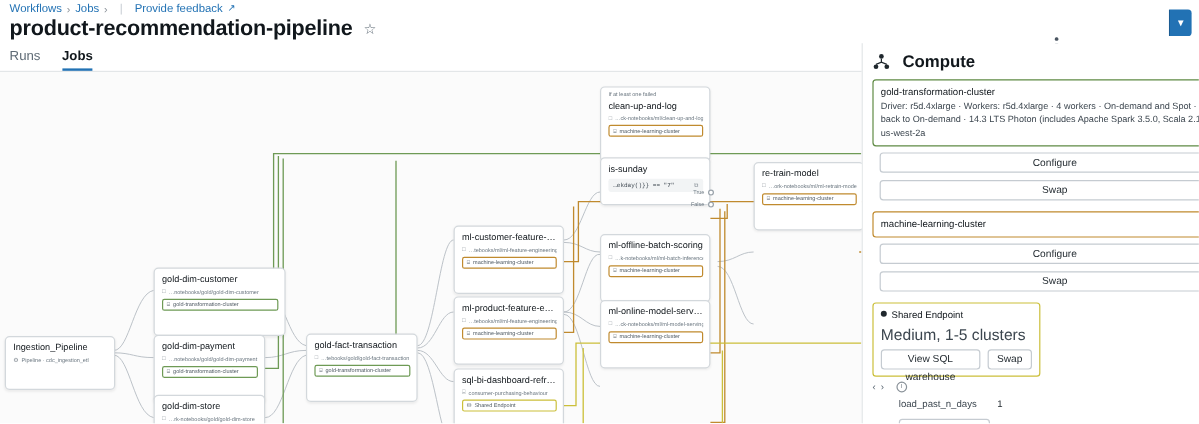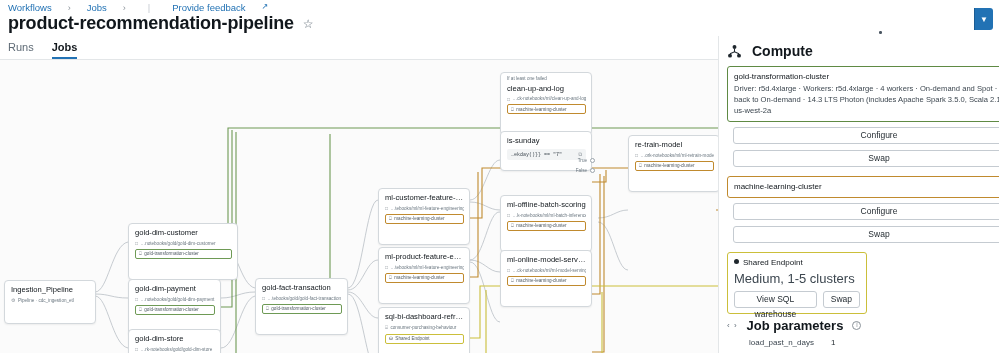--- a/index.html
+++ b/index.html
@@ -10,21 +10,21 @@
     background: #fff;
     font-family: "Liberation Sans", sans-serif;
     color: #1f272d;
   }
   #app { position: relative; width: 999px; height: 353px; }
 
   
   .breadcrumb {
     position: absolute; left: 8px; top: 2px;
     font-size: 9.5px; color: #2272b4;
-    display: flex; align-items: center; gap: 16px;
+    display: flex; align-items: center; gap: 4px;
     white-space: nowrap;
     justify-content: flex-end;
   }
   .breadcrumb .sep { color: #8a9299; font-size: 9px; }
   .breadcrumb .divider { color: #c5cbd1; padding: 0 6px; }
   .breadcrumb .ext { font-size: 8px; position: relative; top: -1px; }
 
   .title-row {
     position: absolute; left: 8px; top: 13px;
     display: flex; align-items: center; gap: 9px;
@@ -450,21 +450,20 @@
       </div>
       <div class="cluster-meta">Medium, 1-5 clusters</div>
       <div class="sql-btn-row">
         <button class="btn">View SQL warehouse</button>
         <button class="btn">Swap</button>
       </div>
     </div>
 
     <div class="jp-head">
       <span class="jp-collapse">‹ ›</span>
-      <h2>Job parameters</h2>
       <span class="info-icon">i</span>
     </div>
     <div class="param-row">
       <span class="param-key">load_past_n_days</span>
       <span class="param-val">1</span>
     </div>
     <div class="edit-params">
       <button class="btn">Edit parameters</button>
     </div>
   </div>

